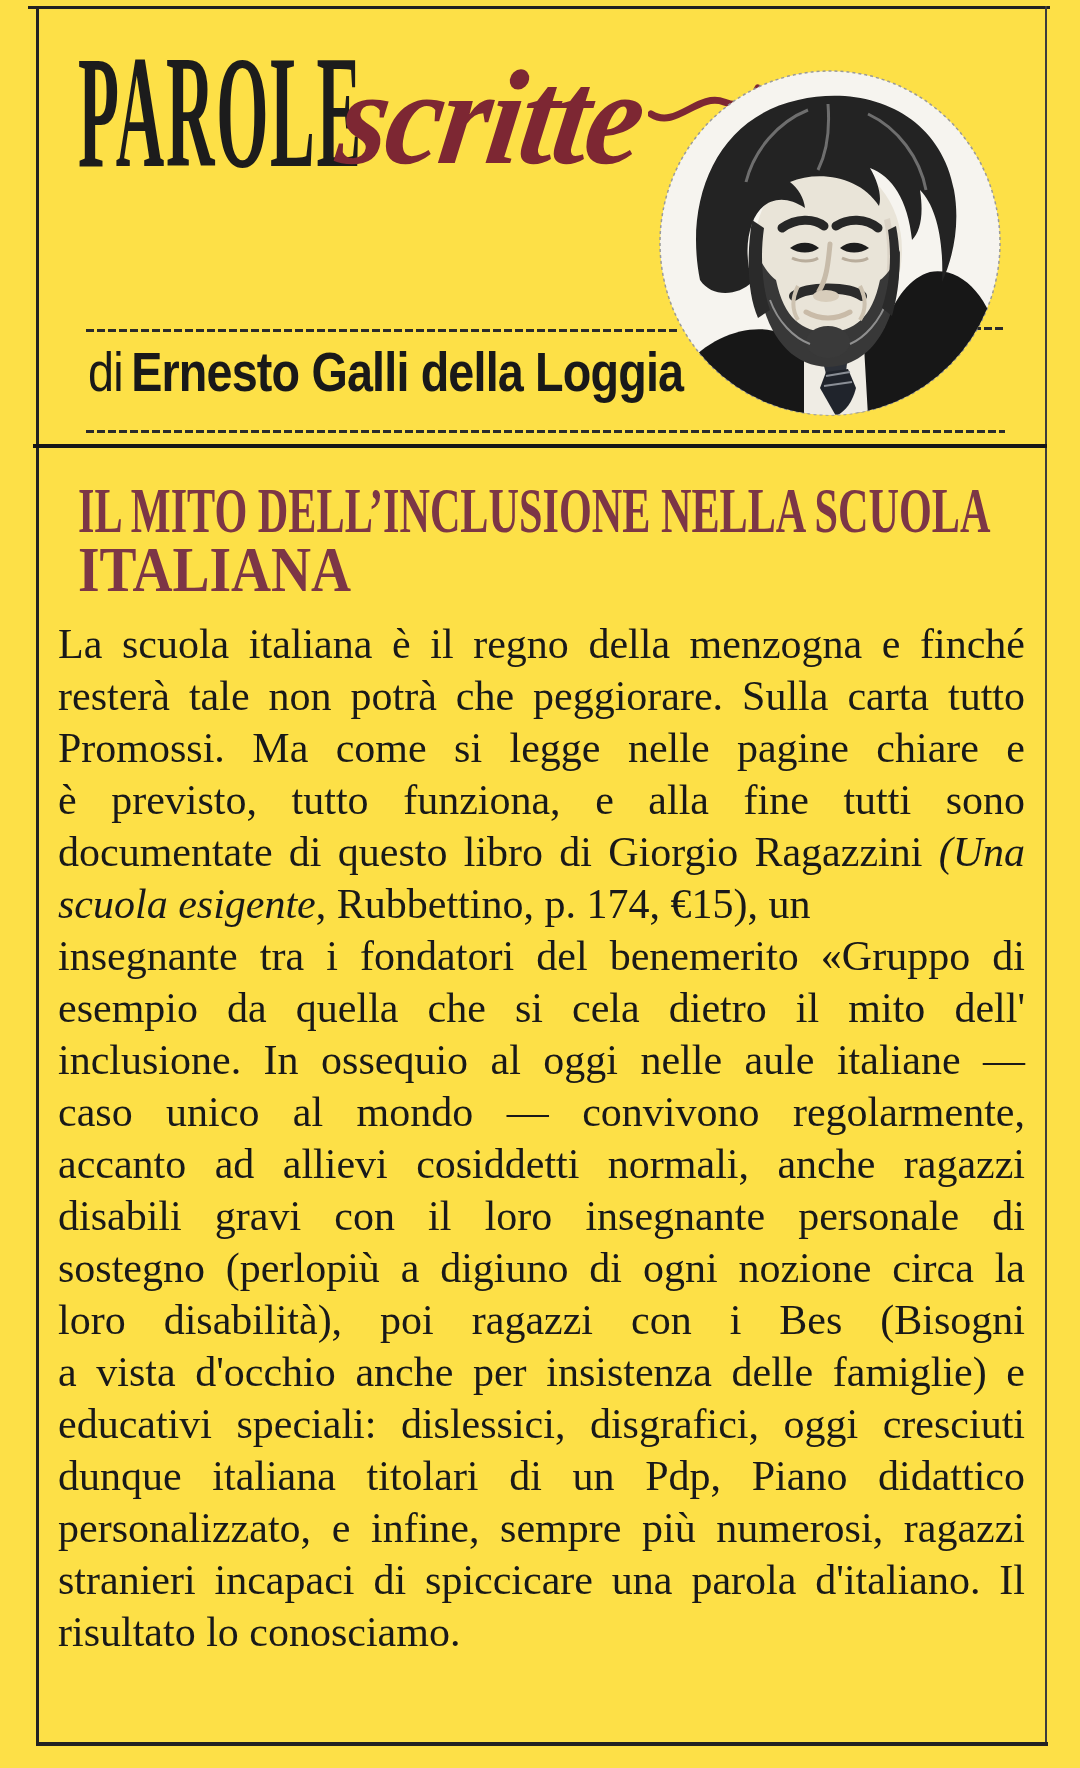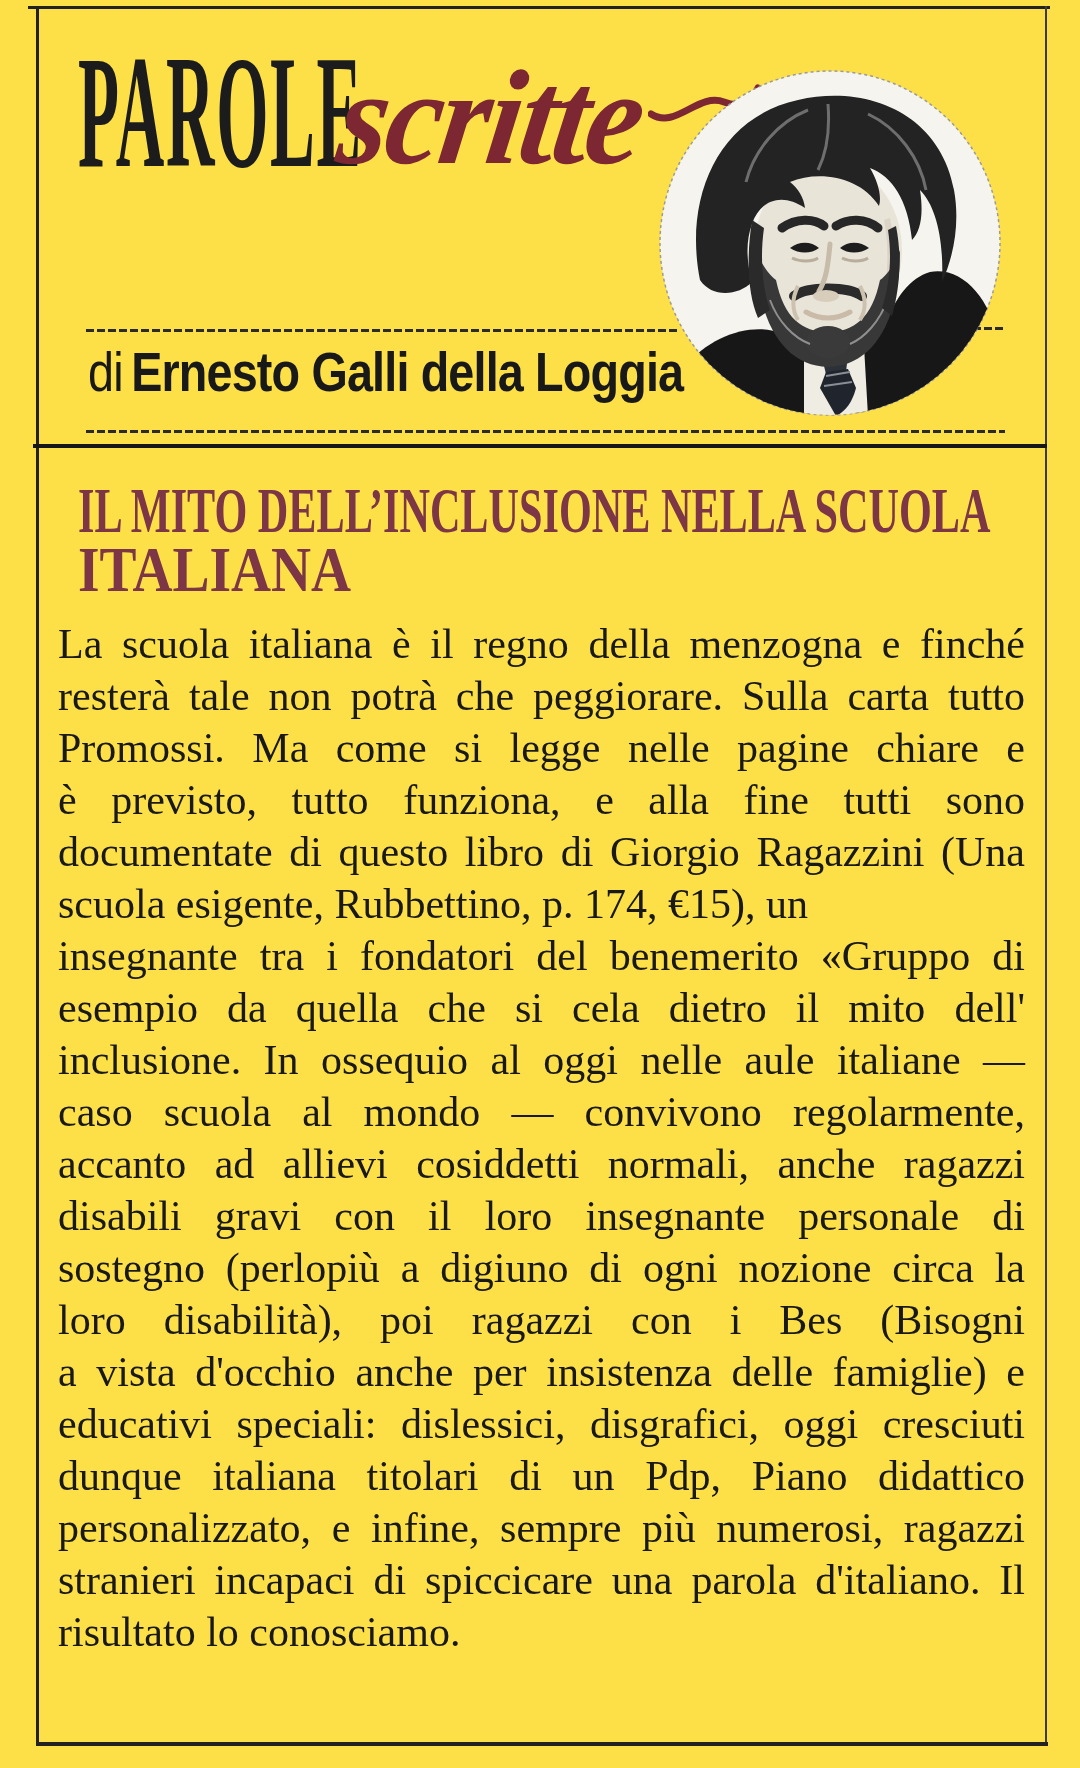--- a/index.html
+++ b/index.html
@@ -47,21 +47,21 @@
     font-family:"Liberation Serif", serif;font-weight:bold;font-size:63px;
     line-height:59px;color:#7c3646;}
   .hl{white-space:nowrap;transform-origin:left center;}
   .hl1{transform:scaleX(0.67);letter-spacing:0;}
   .hl2{transform:scaleX(0.88);}
   
   .article{position:absolute;left:58px;top:618px;width:967px;
     font-size:42px;line-height:52px;color:#191919;}
   .ln{text-align:justify;}
   .jl{text-align-last:justify;}
-  .it{}
+  .it{font-style:italic;}
   
   .portrait{position:absolute;left:658px;top:70px;}
 </style>
 </head>
 <body>
 
 <div class="page">
 
   <div class="fl fl-top"></div>
   <div class="fl fl-left"></div>
@@ -139,21 +139,21 @@
   <div class="article">
     <div class="ln jl">La scuola italiana è il regno della menzogna e finché</div>
     <div class="ln jl">resterà tale non potrà che peggiorare. Sulla carta tutto</div>
     <div class="ln jl">Promossi. Ma come si legge nelle pagine chiare e</div>
     <div class="ln jl">è previsto, tutto funziona, e alla fine tutti sono</div>
     <div class="ln jl"><span>documentate di questo libro di Giorgio Ragazzini </span><span class="it">(Una</span></div>
     <div class="ln"><span class="it">scuola esigente</span><span>, Rubbettino, p. 174, €15), un</span></div>
     <div class="ln jl">insegnante tra i fondatori del benemerito «Gruppo di</div>
     <div class="ln jl">esempio da quella che si cela dietro il mito dell'</div>
     <div class="ln jl">inclusione. In ossequio al oggi nelle aule italiane —</div>
-    <div class="ln jl">caso scuola al mondo — convivono regolarmente,</div>
+    <div class="ln jl">caso unico al mondo — convivono regolarmente,</div>
     <div class="ln jl">accanto ad allievi cosiddetti normali, anche ragazzi</div>
     <div class="ln jl">disabili gravi con il loro insegnante personale di</div>
     <div class="ln jl">sostegno (perlopiù a digiuno di ogni nozione circa la</div>
     <div class="ln jl">loro disabilità), poi ragazzi con i Bes (Bisogni</div>
     <div class="ln jl">a vista d'occhio anche per insistenza delle famiglie) e</div>
     <div class="ln jl">educativi speciali: dislessici, disgrafici, oggi cresciuti</div>
     <div class="ln jl">dunque italiana titolari di un Pdp, Piano didattico</div>
     <div class="ln jl">personalizzato, e infine, sempre più numerosi, ragazzi</div>
     <div class="ln jl">stranieri incapaci di spiccicare una parola d'italiano. Il</div>
     <div class="ln">risultato lo conosciamo.</div>

